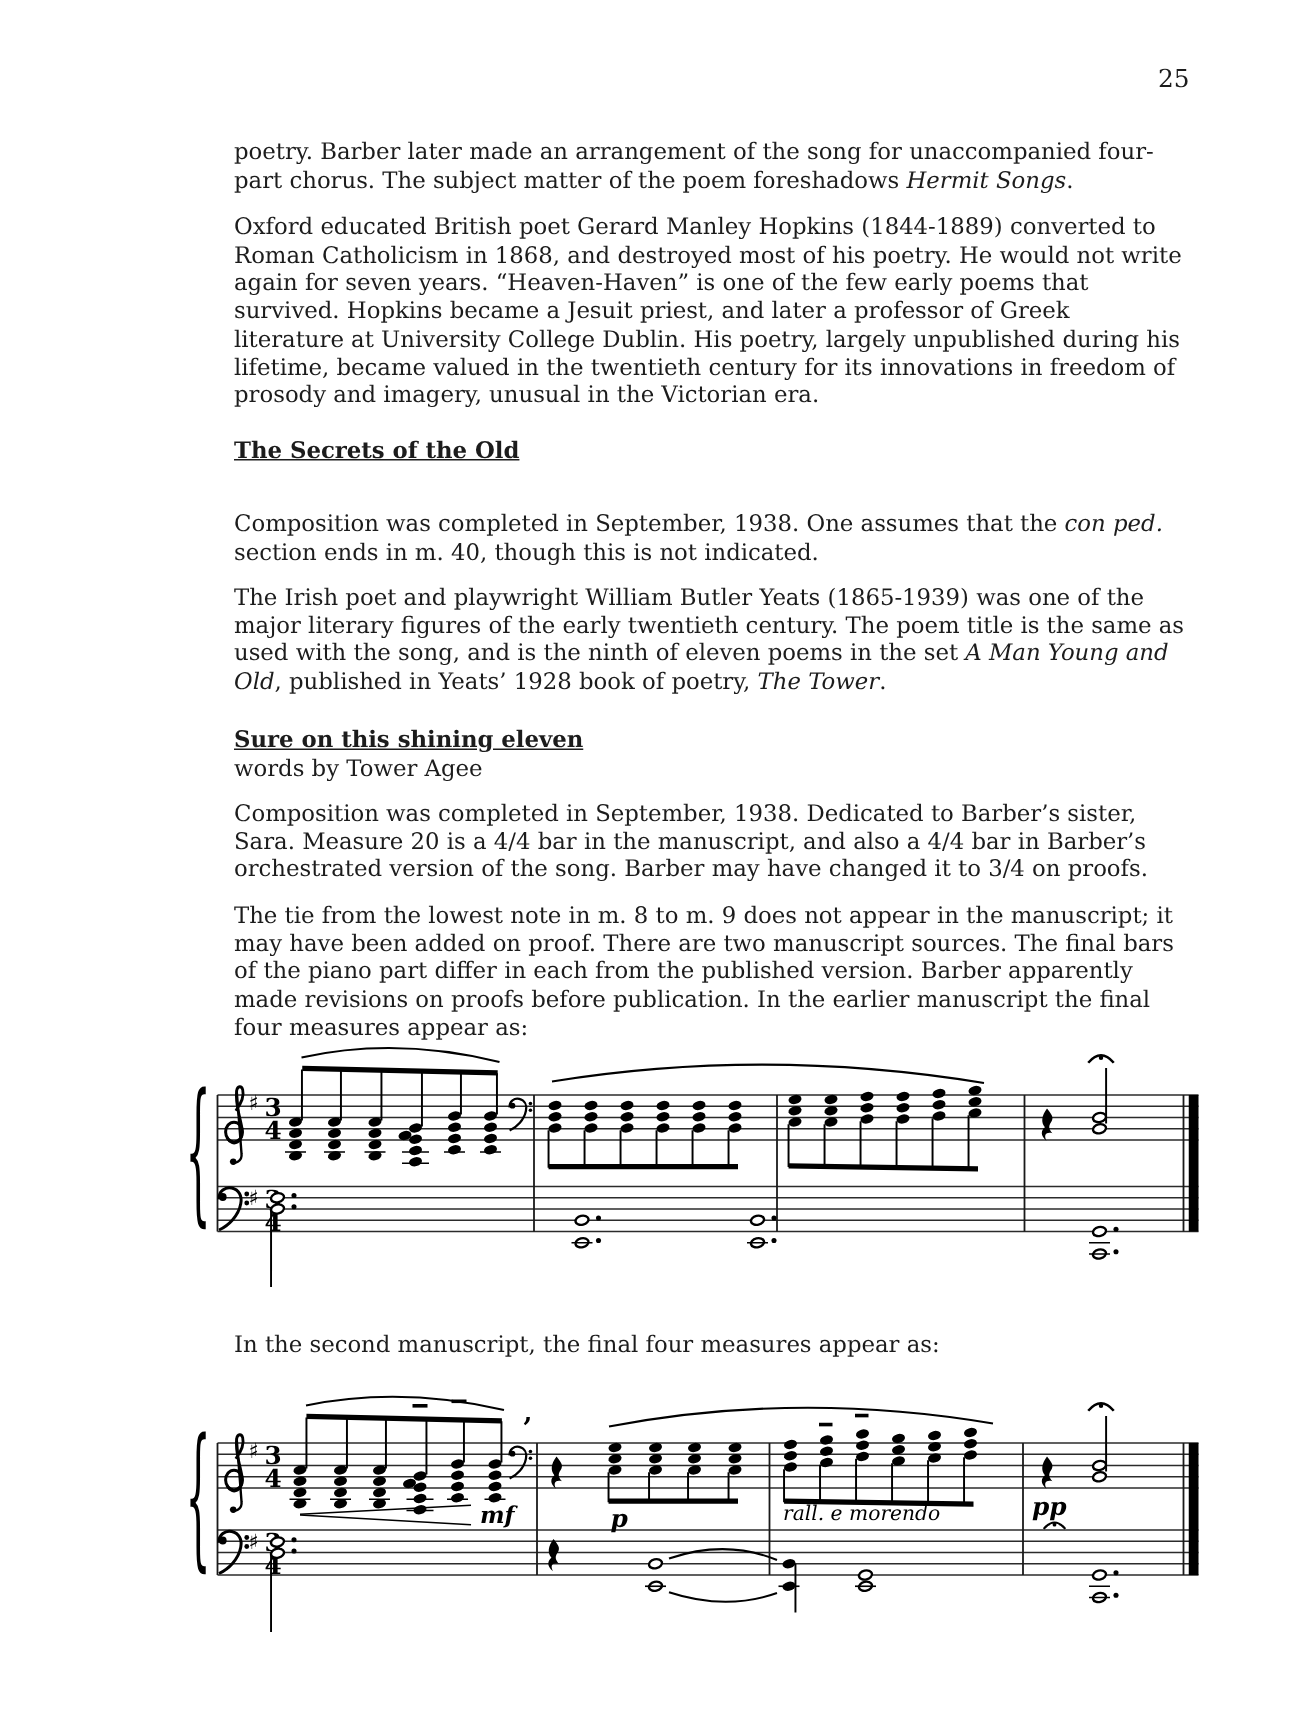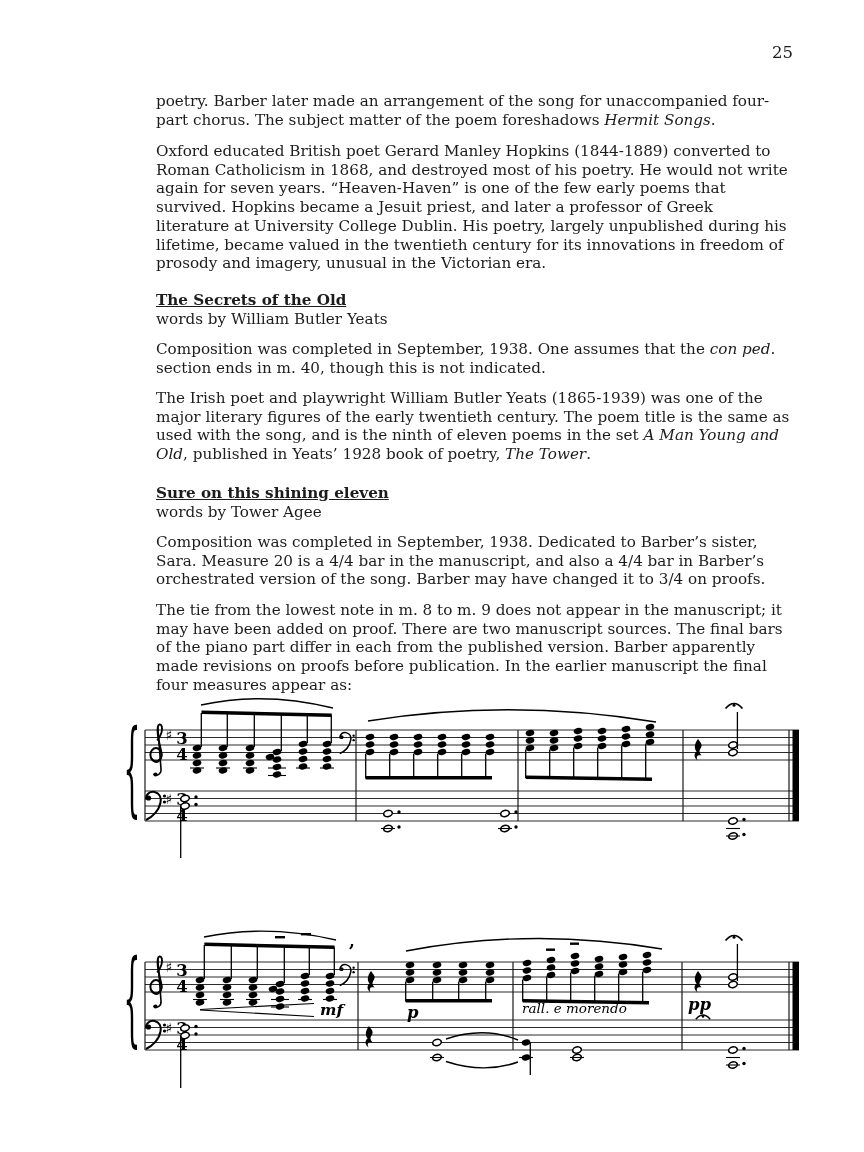--- a/index.html
+++ b/index.html
@@ -30,33 +30,33 @@
 
 <div class="page">
 
   <div class="pagenum">25</div>
 
   <div class="para" style="top:92px"><span>poetry. Barber later made an arrangement of the song for unaccompanied four-part chorus. The subject matter of the poem foreshadows </span><span class="it">Hermit Songs</span><span>.</span></div>
   <div class="para" style="top:142px"><span>Oxford educated British poet Gerard Manley Hopkins (1844-1889) converted to Roman Catholicism in 1868, and destroyed most of his poetry. He would not write again for seven years. “Heaven-Haven” is one of the few early poems that survived. Hopkins became a Jesuit priest, and later a professor of Greek literature at University College Dublin. His poetry, largely unpublished during his lifetime, became valued in the twentieth century for its innovations in freedom of prosody and imagery, unusual in the Victorian era.</span></div>
 
   <div class="para" style="top:291px">
     <div class="song-title">The Secrets of the Old</div>
-    <div>words by William Butler Yeats</div>
   </div>
 
   <div class="para" style="top:340px"><span>Composition was completed in September, 1938. One assumes that the </span><span class="it">con ped.</span><span> section ends in m. 40, though this is not indicated.</span></div>
   <div class="para" style="top:389px"><span>The Irish poet and playwright William Butler Yeats (1865-1939) was one of the major literary figures of the early twentieth century. The poem title is the same as used with the song, and is the ninth of eleven poems in the set </span><span class="it">A Man Young and Old</span><span>, published in Yeats’ 1928 book of poetry, </span><span class="it">The Tower</span><span>.</span></div>
 
   <div class="para" style="top:484px">
     <div class="song-title">Sure on this shining eleven</div>
     <div>words by Tower Agee</div>
   </div>
 
   <div class="para" style="top:533px"><span>Composition was completed in September, 1938. Dedicated to Barber’s sister, Sara. Measure 20 is a 4/4 bar in the manuscript, and also a 4/4 bar in Barber’s orchestrated version of the song. Barber may have changed it to 3/4 on proofs.</span></div>
   <div class="para" style="top:601px"><span>The tie from the lowest note in m. 8 to m. 9 does not appear in the manuscript; it may have been added on proof. There are two manuscript sources. The final bars of the piano part differ in each from the published version. Barber apparently made revisions on proofs before publication. In the earlier manuscript the final four measures appear as:</span></div>
+  <div class="para" style="top:887px"><span>In the second manuscript, the final four measures appear as:</span></div>
 
   <svg width="0" height="0" style="position:absolute" aria-hidden="true">
     <defs>
       <g id="nh">
           <ellipse rx="4.4" ry="3" transform="rotate(-14)"></ellipse>
         </g>
       <g id="onh">
           <ellipse rx="4.4" ry="3" transform="rotate(-14)" fill="#fff" stroke="#000" stroke-width="1.6"></ellipse>
         </g>
       <g id="c3">

